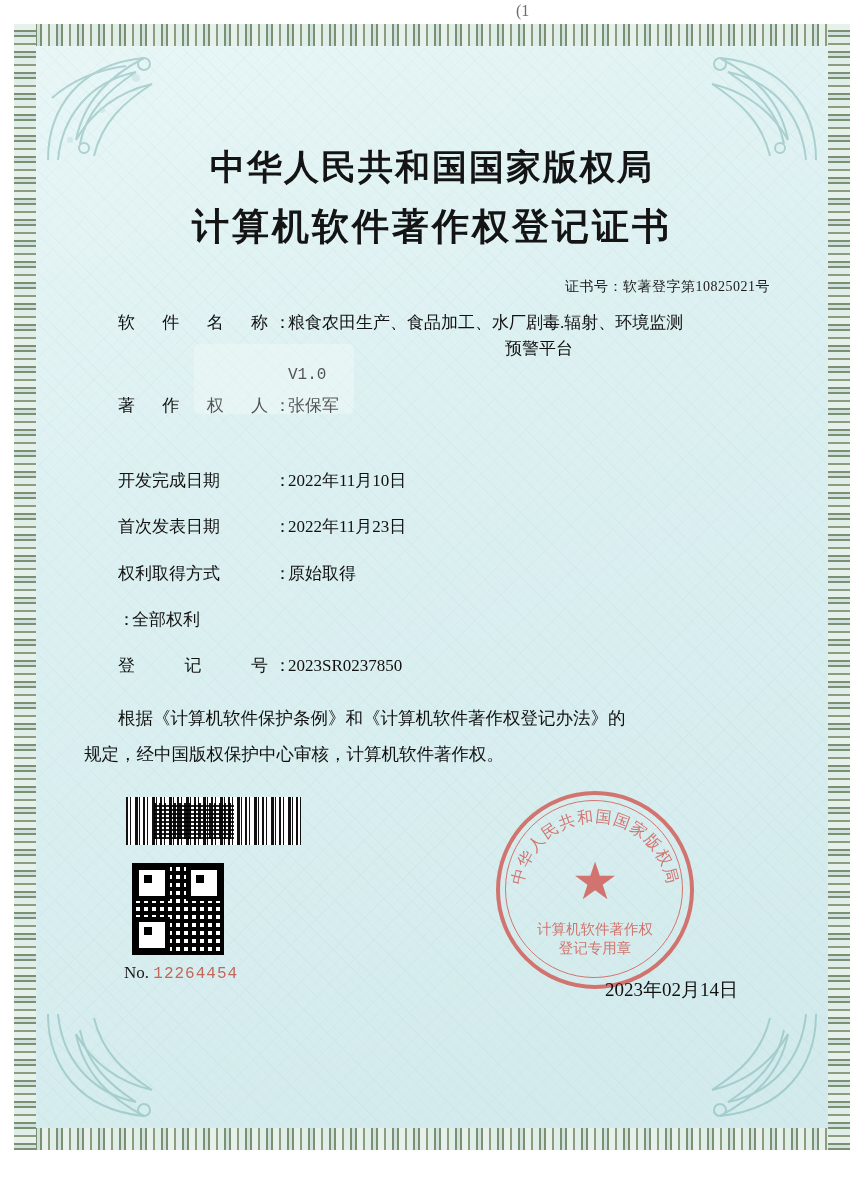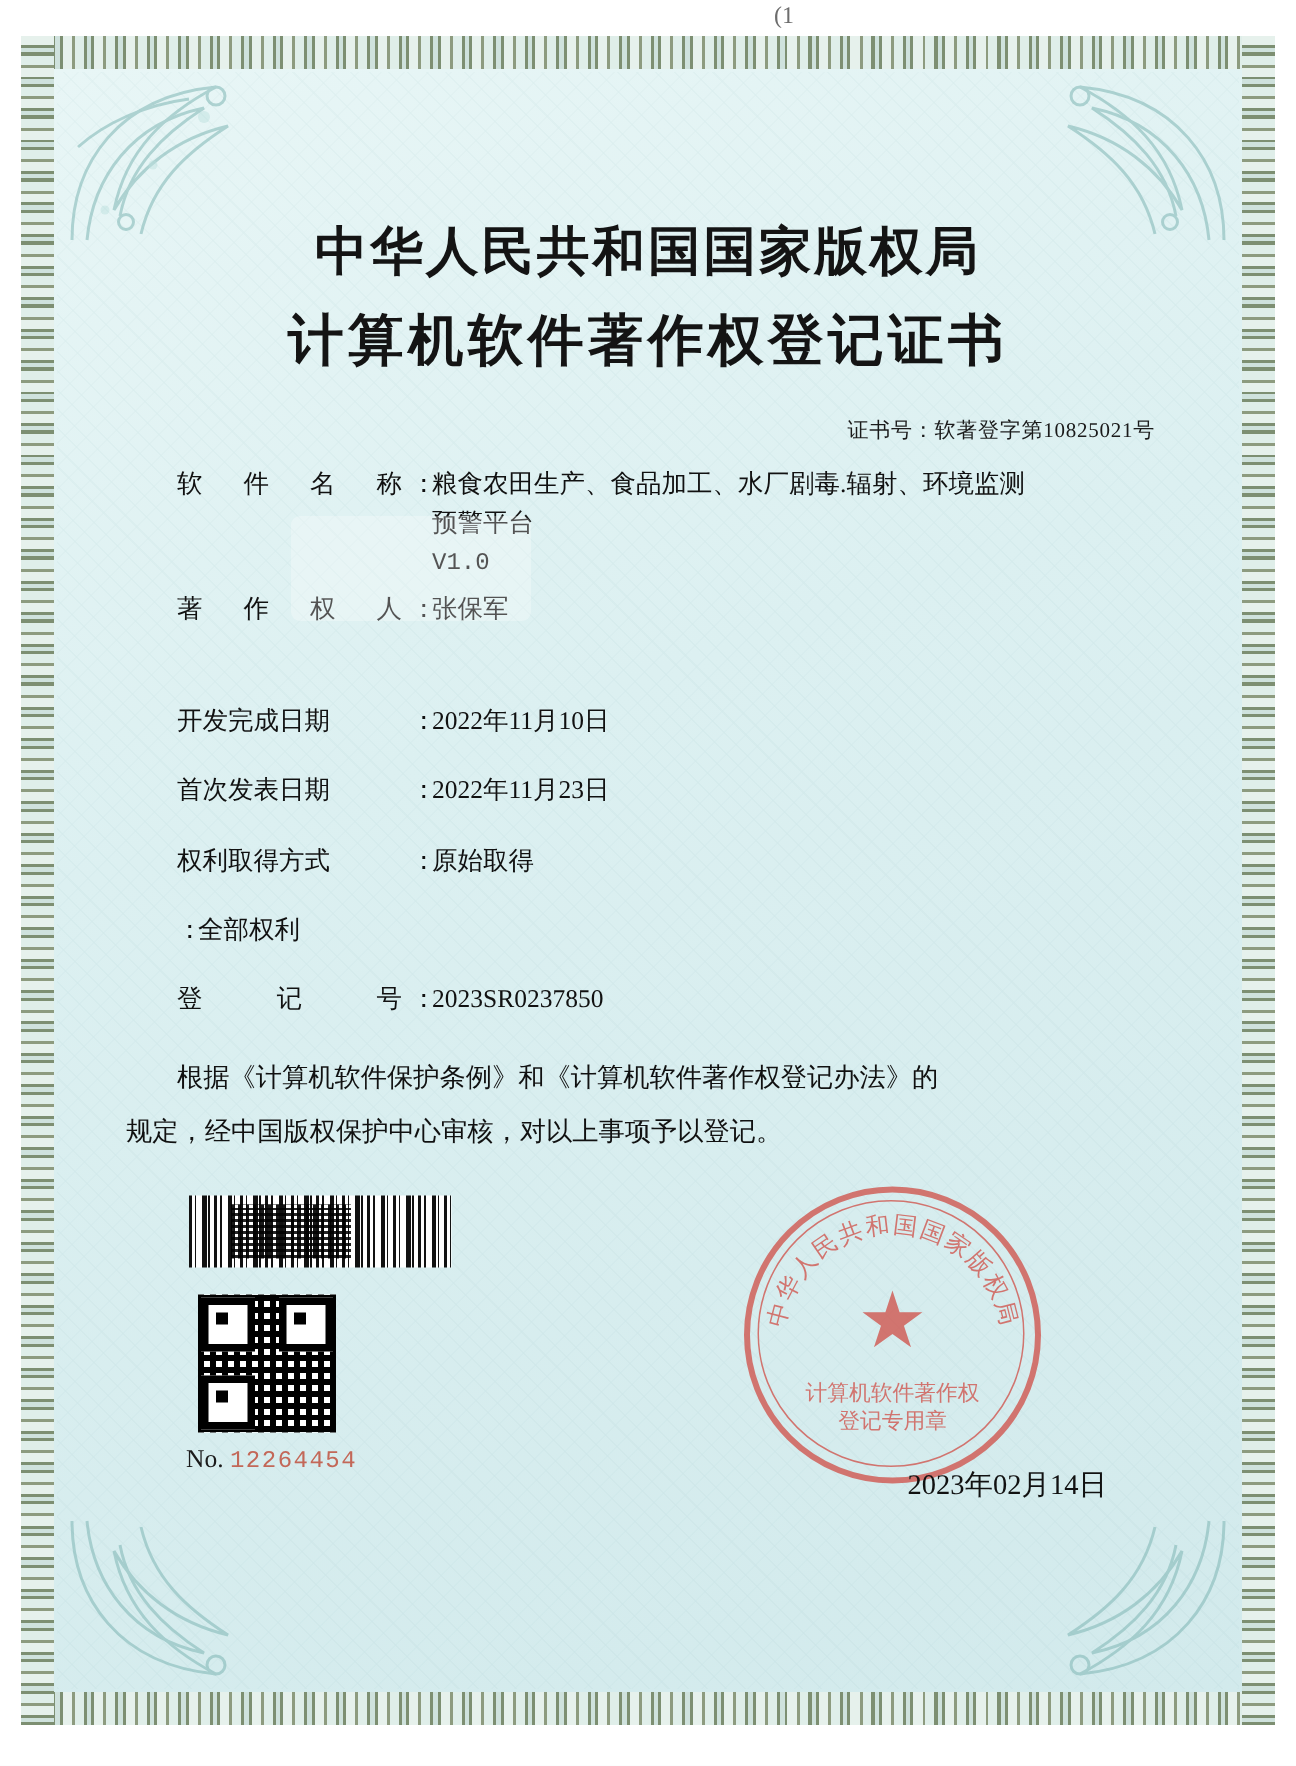--- a/index.html
+++ b/index.html
@@ -177,21 +177,21 @@
   }
   .field-label.wide {
     text-align-last: left;
   }
   .field-colon { width: 14px; flex: 0 0 14px; }
   .field-value {
     flex: 1;
     font-size: 17px;
     color: #111;
   }
-  .field-value .line2 { display: block; }
+  .field-value .line2 { display: block; text-align: center; }
   .field-value .line3 { display: block; font-family: "Liberation Mono", monospace; font-size: 16px; }
 
   .spacer-block { height: 42px; }
 
   .field-row.sparse { margin-bottom: 20px; }
   .field-value.mono { font-family: "Liberation Serif", serif; }
 
   .statement {
     padding: 0 14px 0 10px;
     font-size: 17.5px;
@@ -469,21 +469,21 @@
         <div class="field-row sparse">
           <div class="field-label">登记号</div>
           <div class="field-colon">：</div>
           <div class="field-value mono">2023SR0237850</div>
         </div>
 
       </div>
 
       <div class="statement">
         <div><span class="indent"></span><span>根据《计算机软件保护条例》和《计算机软件著作权登记办法》的</span></div>
-        <div>规定，经中国版权保护中心审核，对以上事项予以登记。</div>
+        <div>规定，经中国版权保护中心审核，计算机软件著作权。</div>
       </div>
 
       <div class="bottom">
 
         <div class="barcode"></div>
 
         <div class="qrcode">
           <span class="finder qr-tl">
               <i></i>
             </span>

